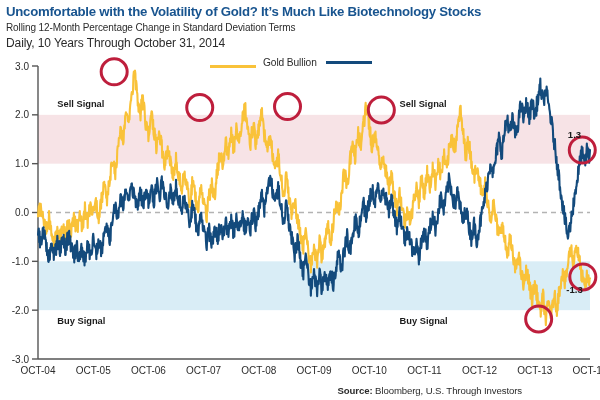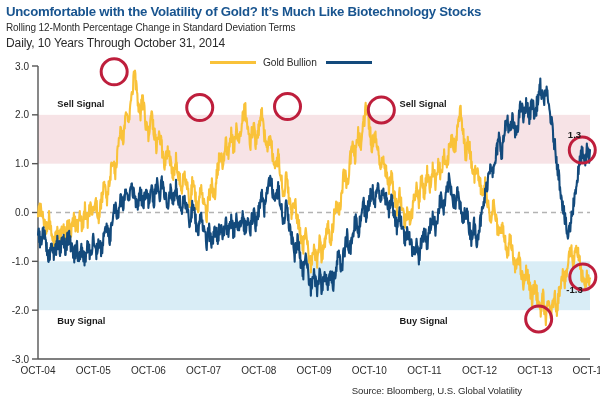--- a/index.html
+++ b/index.html
@@ -20,35 +20,35 @@
   .subtitle1{
     position:absolute;left:6px;top:22px;
     font-size:10px;color:#2b2b2b;white-space:nowrap;letter-spacing:-0.1px;
   }
   .subtitle2{
     position:absolute;left:6px;top:36px;
     font-size:12px;color:#2b2b2b;white-space:nowrap;letter-spacing:-0.1px;
   }
 
   .legend{position:absolute;left:210px;top:57px;display:flex;align-items:center;gap:9px;}
-  .legend-item{display:flex;align-items:center;gap:7px;}
+  .legend-item{display:flex;align-items:flex-end;gap:7px;}
   .legend-swatch{display:block;width:46px;height:3.5px;border-radius:0;}
   .legend-label{font-size:10.2px;color:#2b2b2b;white-space:nowrap;letter-spacing:-0.1px;}
 
   .plot-svg{position:absolute;left:0;top:0;}
 
   .axis-label{font-size:10px;fill:#2b2b2b;font-family:"Liberation Sans",sans-serif;}
   .band-label{font-size:9.3px;font-weight:bold;fill:#1b1b1b;font-family:"Liberation Sans",sans-serif;}
   .pt-label{font-size:9.6px;font-weight:bold;fill:#1b1b1b;font-family:"Liberation Sans",sans-serif;}
 
   .source{
     position:absolute;right:6px;bottom:4px;
     font-size:9.6px;color:#2b2b2b;white-space:nowrap;letter-spacing:-0.1px;
   }
-  .source b{font-weight:normal;}
+  .source b{font-weight:bold;}
 </style>
 </head>
 <body>
 
 <div id="root">
 
   <div class="title" style="color: rgb(24, 84, 143);">Uncomfortable with the Volatility of Gold? It’s Much Like Biotechnology Stocks</div>
   <div class="subtitle1">Rolling 12-Month Percentage Change in Standard Deviation Terms</div>
   <div class="subtitle2">Daily, 10 Years Through October 31, 2014</div>
 
@@ -104,16 +104,16 @@
       <circle cx="287.50399999999996" cy="106.53166666666667" r="13" fill="none" stroke="#BE1E3C" stroke-width="3"></circle>
       <circle cx="381.344" cy="109.95000000000002" r="13" fill="none" stroke="#BE1E3C" stroke-width="3"></circle>
       <circle cx="538.664" cy="318.9566666666667" r="13" fill="none" stroke="#BE1E3C" stroke-width="3"></circle>
       <circle cx="582.824" cy="276.96000000000004" r="13" fill="none" stroke="#BE1E3C" stroke-width="3"></circle>
       <circle cx="582.272" cy="149.9933333333333" r="13" fill="none" stroke="#BE1E3C" stroke-width="3"></circle>
       <text x="574.5440000000001" y="137.86666666666667" text-anchor="middle" class="pt-label">1.3</text>
       <text x="574.5440000000001" y="293.15666666666664" text-anchor="middle" class="pt-label">-1.3</text>
     </svg>
 
   <div class="source">
-    <b>Source:</b><span> Bloomberg, U.S. Global Volatility</span>
+    <b>Source:</b><span> Bloomberg, U.S. Through Investors</span>
   </div>
 
 </div>
 
 </body></html>

